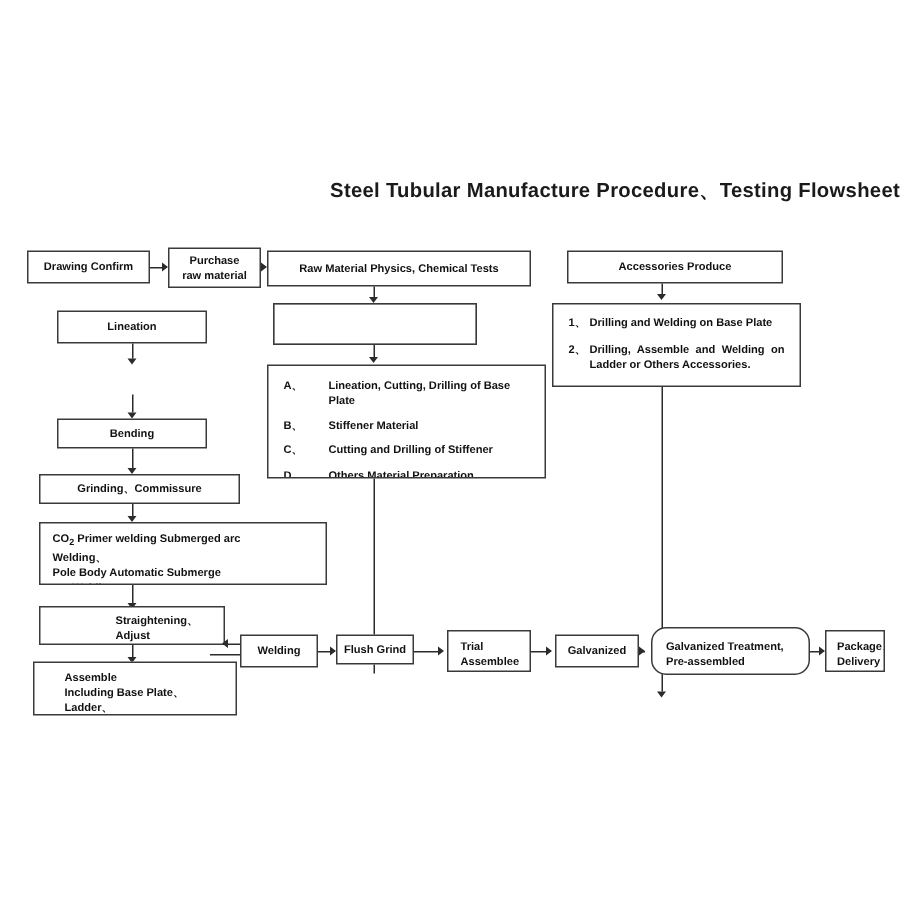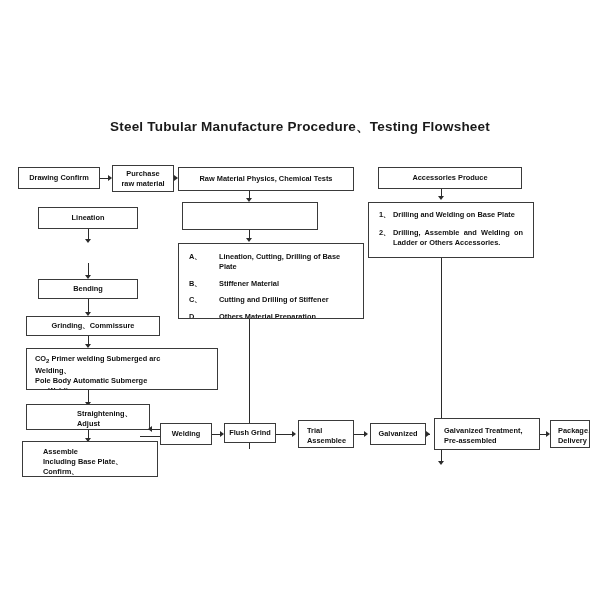--- a/index.html
+++ b/index.html
@@ -18,21 +18,21 @@
     height: 600px;
     background: #ffffff;
     overflow: hidden;
   }
   
   .title {
     position: absolute;
     left: 0;
     top: 118px;
     width: 600px;
-    text-align: center;
+    text-align: right;
     font-size: 13.5px;
     font-weight: bold;
     letter-spacing: 0.2px;
   }
   
   .box {
     position: absolute;
     box-sizing: border-box;
     border: 1px solid #3a3a3a;
     background: #ffffff;
@@ -230,21 +230,21 @@
       <div>Straightening、Adjust</div>
       <div>Diameter</div>
     </div>
   </div>
   <div class="ln v" style="left:88px; top:430px; width:1px; height:8px;"></div>
   <div class="arw down" style="left:85px; top:438px;"></div>
 
   <div class="box topleft" style="left:22px; top:441px; width:136px; height:36px;">
     <div class="inner" style="padding:3px 4px 0 5px;margin-left:11px;">
       <div>Assemble</div>
-      <div>Including Base Plate、Confirm、</div>
+      <div>Including Base Plate、Ladder、</div>
       <div>Arms Entire Assemble</div>
     </div>
   </div>
 
   <div class="ln h" style="left:150px; top:429px; width:22px;"></div>
   <div class="arw left" style="left:148px; top:426px;"></div>
 
   <div class="ln h" style="left:140px; top:436px; width:20px;"></div>
   <div class="arw right" style="left:160px; top:433px;"></div>
 
@@ -268,21 +268,21 @@
   </div>
   <div class="ln h" style="left:354px; top:434px; width:10px;"></div>
   <div class="arw right" style="left:364px; top:431px;"></div>
 
   <div class="box center" style="left:370px; top:423px; width:56px; height:22px;">
     <span class="inner">Galvanized</span>
   </div>
   <div class="ln h" style="left:426px; top:434px; width:4px;"></div>
   <div class="arw right" style="left:426px; top:431px;"></div>
 
-  <div class="box topleft" style="left:434px; top:418px; width:106px; height:32px;">
+  <div class="box topleft" style="left:434px; top:418px; width:106px; height:32px;border-radius:10px;">
     <div class="inner" style="padding:5px 4px 0 5px;">
       <div>Galvanized Treatment,</div>
       <div>Pre-assembled</div>
     </div>
   </div>
   <div class="ln h" style="left:540px; top:434px; width:6px;"></div>
   <div class="arw right" style="left:546px; top:431px;"></div>
 
   <div class="box topleft" style="left:550px; top:420px; width:40px; height:28px;">
     <div class="inner" style="padding:3px 2px 0 3px;">

